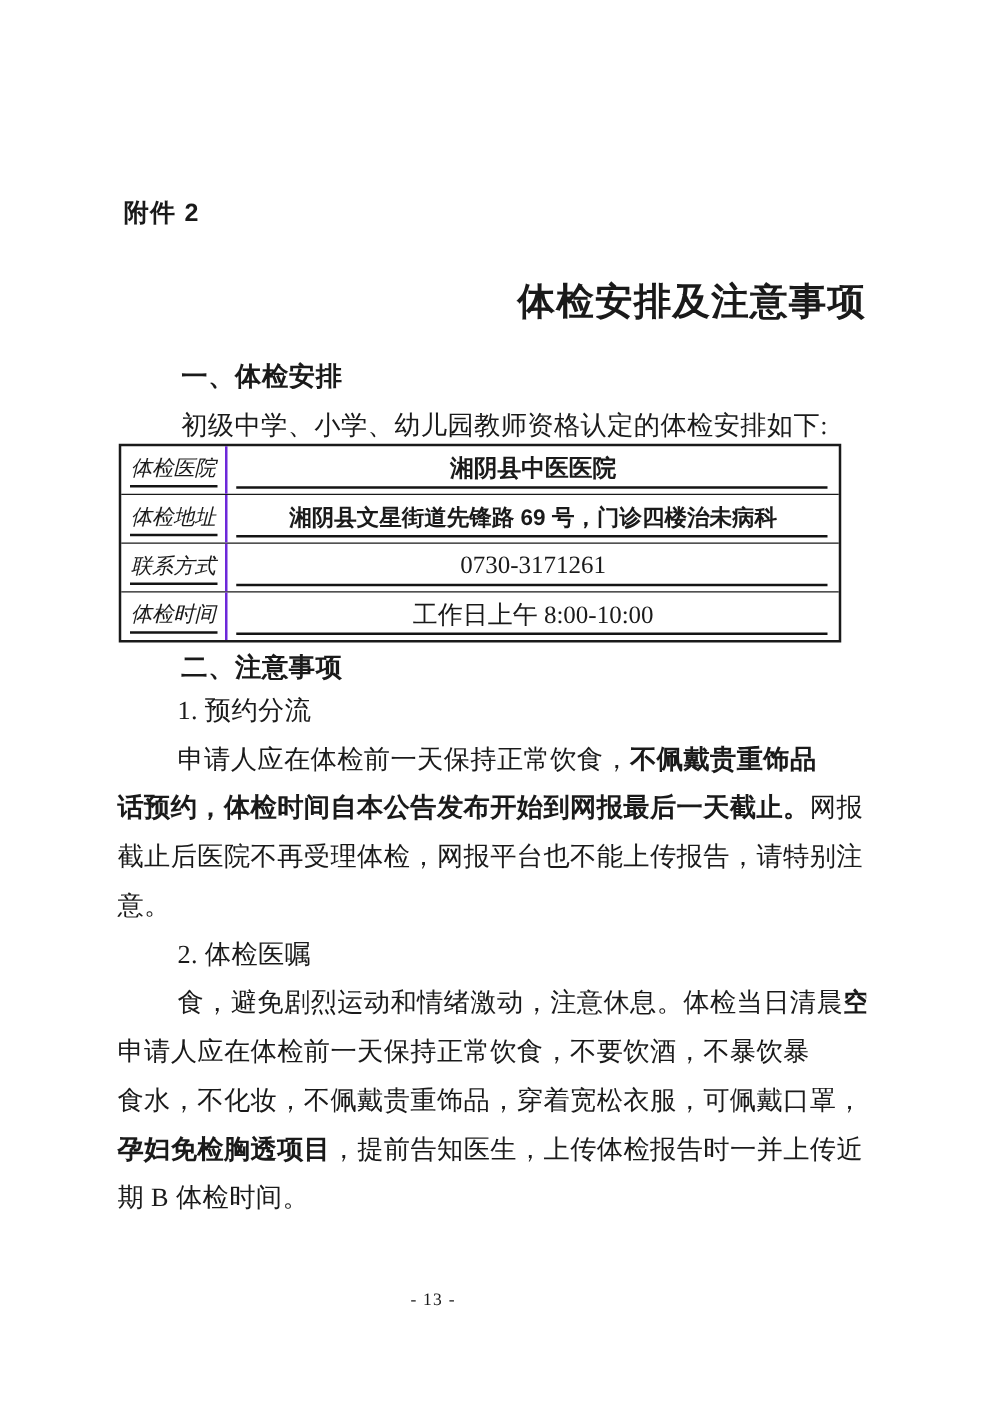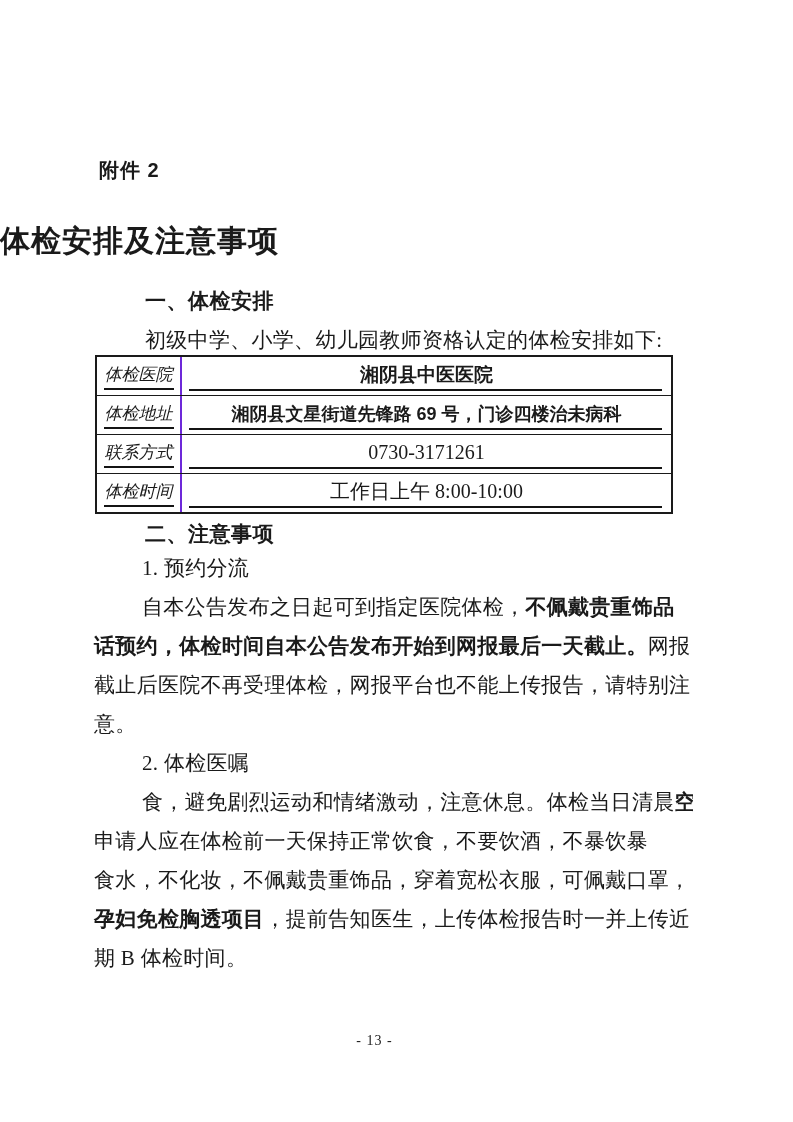--- a/index.html
+++ b/index.html
@@ -20,21 +20,21 @@
     font-family: "Liberation Sans", "DejaVu Sans", sans-serif;
     font-size: 20px;
     font-weight: 600;
     letter-spacing: 1px;
   }
   .doc-title {
     position: absolute;
     left: 0;
     top: 221px;
     width: 100%;
-    text-align: left;
+    text-align: right;
     font-size: 30px;
     font-weight: 700;
     letter-spacing: 1px;
   }
   .section-heading {
     position: absolute;
     left: 145px;
     font-family: "Liberation Sans", "DejaVu Sans", sans-serif;
     font-size: 21px;
     font-weight: 700;
@@ -129,21 +129,20 @@
   .b { font-weight: 700; }
 
   .page-number {
     position: absolute;
     left: 0;
     top: 1033px;
     width: 100%;
     text-align: center;
     font-size: 14px;
     letter-spacing: 1px;
-    padding-left: 28px;
   }
 </style>
 </head>
 <body>
 
 <div class="page">
 
   <div class="attachment-label">附件 2</div>
 
   <div class="doc-title">体检安排及注意事项</div>
@@ -189,21 +188,21 @@
         <div class="cell-underline"></div>
       </div>
     </div>
   </div>
 
   <div class="section-heading h-sec2">二、注意事项</div>
 
   <div class="body-block">
     <div class="tline sub-line">1. 预约分流</div>
     <div class="para">
-        <div class="tline"><span>自本公告发布之日起可到指定医院体检，</span><span class="b">不佩戴贵重饰品</span></div>
+        <div class="tline"><span>申请人应在体检前一天保持正常饮食，</span><span class="b">不佩戴贵重饰品</span></div>
         <div class="tline"><span class="b">话预约，体检时间自本公告发布开始到网报最后一天截止。</span><span>网报</span></div>
         <div class="tline"><span>截止后医院不再受理体检，网报平台也不能上传报告，请特别注</span></div>
         <div class="tline"><span>意。</span></div>
       </div>
     <div class="tline sub-line">2. 体检医嘱</div>
     <div class="para">
         <div class="tline"><span>食，避免剧烈运动和情绪激动，注意休息。体检当日清晨</span><span class="b">空腹</span><span>禁</span></div>
         <div class="tline"><span>申请人应在体检前一天保持正常饮食，不要饮酒，不暴饮暴</span></div>
         <div class="tline"><span>食水，不化妆，不佩戴贵重饰品，穿着宽松衣服，可佩戴口罩，</span></div>
         <div class="tline"><span class="b">孕妇免检胸透项目</span><span>，提前告知医生，上传体检报告时一并上传近</span></div>

